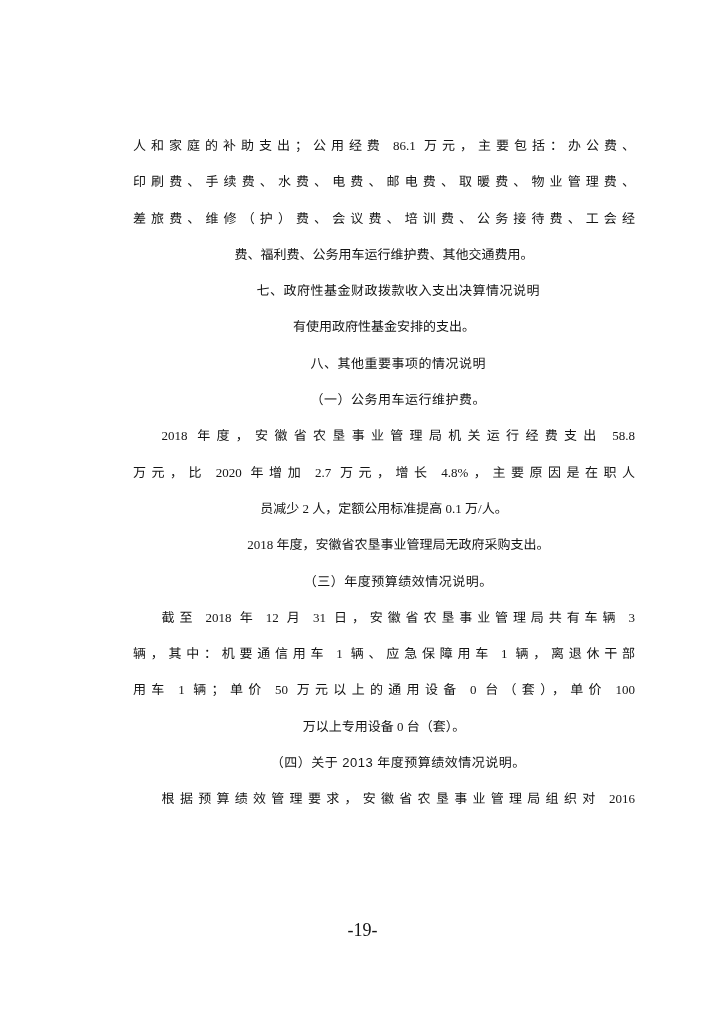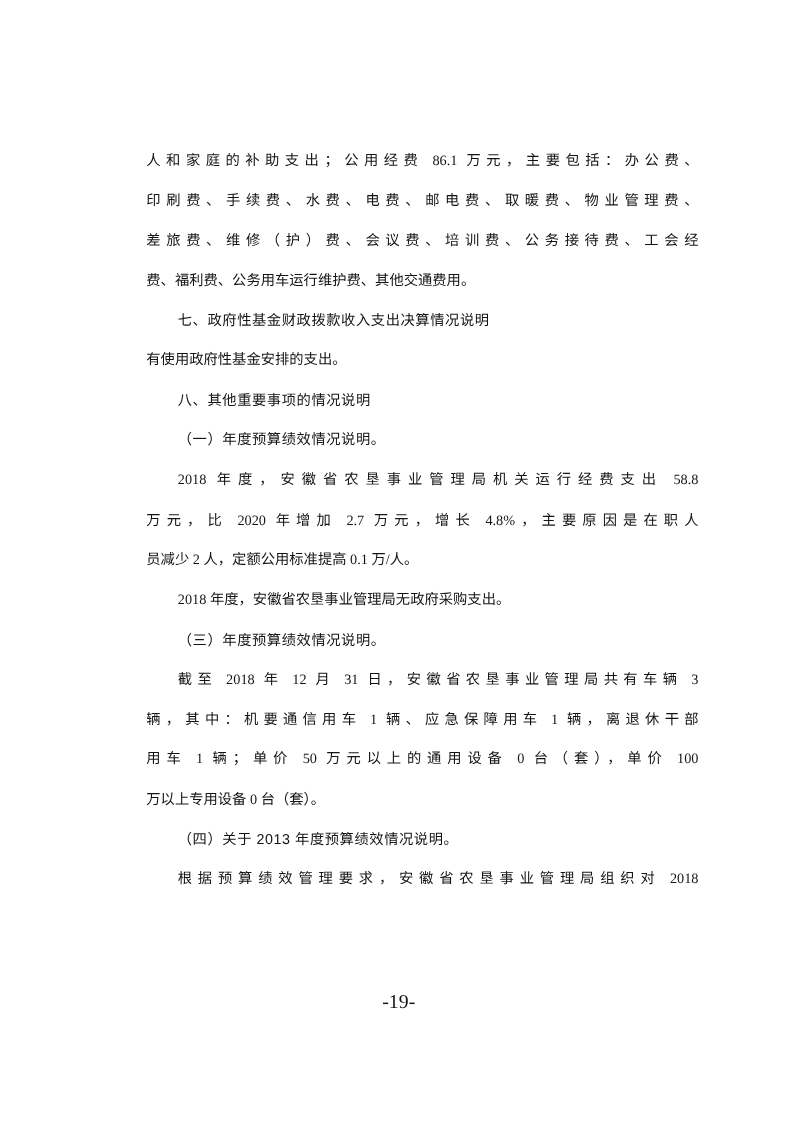--- a/index.html
+++ b/index.html
@@ -30,61 +30,61 @@
     overflow: hidden;
     white-space: normal;
     margin-left: 32px;
   }
   .line.stretch {
     text-align: justify;
     text-align-last: justify;
     -moz-text-align-last: justify;
   }
   .line.endline {
-    text-align: left;
+    text-align: center;
   }
   .line.indent {
     text-indent: 2.2em;
   }
   .line.heading {
     font-weight: normal;
     font-family: "Liberation Sans", "DejaVu Sans", sans-serif;
     letter-spacing: 0.5px;
   }
   .page-footer {
     position: absolute;
     left: 0;
-    top: 896px;
+    top: 916px;
     width: 725px;
     text-align: center;
     font-size: 18px;
     line-height: 28px;
     color: #141414;
     font-family: "Liberation Serif", "DejaVu Serif", serif;
   }
 </style>
 </head>
 <body>
 
 <div class="page">
   <div class="doc-body">
       <div class="line stretch">人和家庭的补助支出；公用经费 86.1 万元，主要包括：办公费、</div>
       <div class="line stretch">印刷费、手续费、水费、电费、邮电费、取暖费、物业管理费、</div>
       <div class="line stretch">差旅费、维修（护）费、会议费、培训费、公务接待费、工会经</div>
       <div class="line endline">费、福利费、公务用车运行维护费、其他交通费用。</div>
       <div class="line heading indent endline">七、政府性基金财政拨款收入支出决算情况说明</div>
       <div class="line endline">有使用政府性基金安排的支出。</div>
       <div class="line heading indent endline">八、其他重要事项的情况说明</div>
-      <div class="line heading indent endline">（一）年度预算绩效情况说明。</div>
+      <div class="line heading indent endline">（一）公务用车运行维护费。</div>
       <div class="line indent stretch">2018 年度，安徽省农垦事业管理局机关运行经费支出 58.8</div>
       <div class="line stretch">万元，比 2020 年增加 2.7 万元，增长 4.8%，主要原因是在职人</div>
       <div class="line endline">员减少 2 人，定额公用标准提高 0.1 万/人。</div>
       <div class="line indent endline">2018 年度，安徽省农垦事业管理局无政府采购支出。</div>
       <div class="line heading indent endline">（三）年度预算绩效情况说明。</div>
       <div class="line indent stretch">截至 2018 年 12 月 31 日，安徽省农垦事业管理局共有车辆 3</div>
       <div class="line stretch">辆，其中：机要通信用车 1 辆、应急保障用车 1 辆，离退休干部</div>
       <div class="line stretch">用车 1 辆；单价 50 万元以上的通用设备 0 台（套），单价 100</div>
       <div class="line endline">万以上专用设备 0 台（套）。</div>
       <div class="line heading indent endline">（四）关于 2013 年度预算绩效情况说明。</div>
-      <div class="line indent stretch">根据预算绩效管理要求，安徽省农垦事业管理局组织对 2018</div>
+      <div class="line indent stretch">根据预算绩效管理要求，安徽省农垦事业管理局组织对 2016</div>
     </div>
   <div class="page-footer">-19-</div>
 </div>
 
 </body></html>

